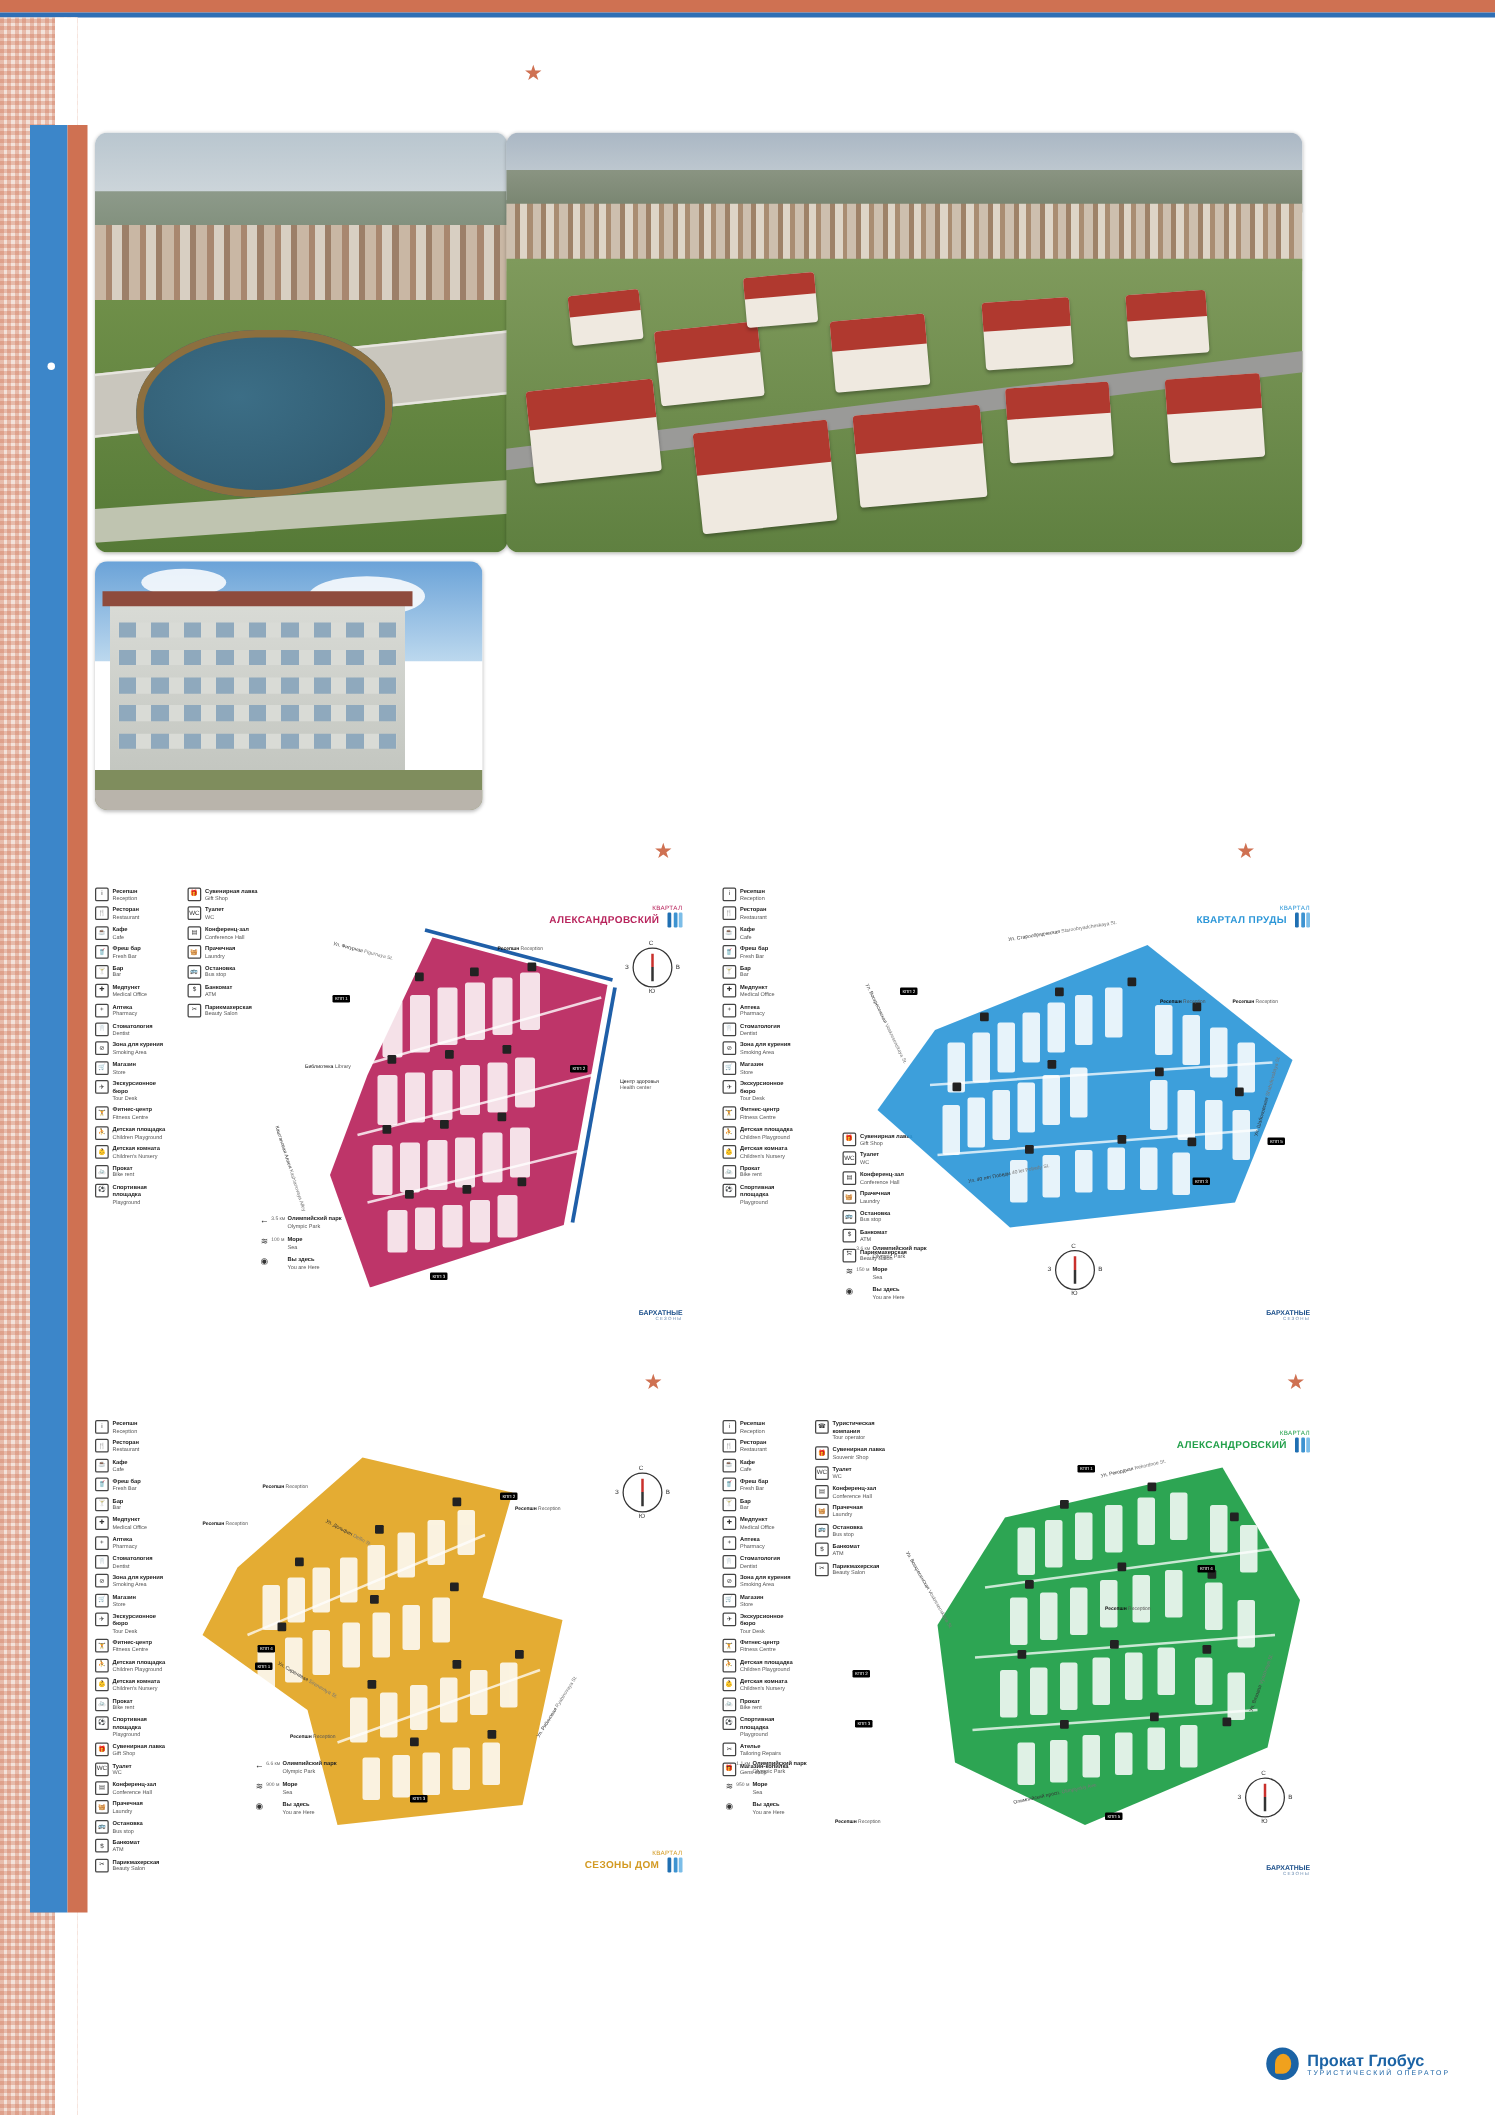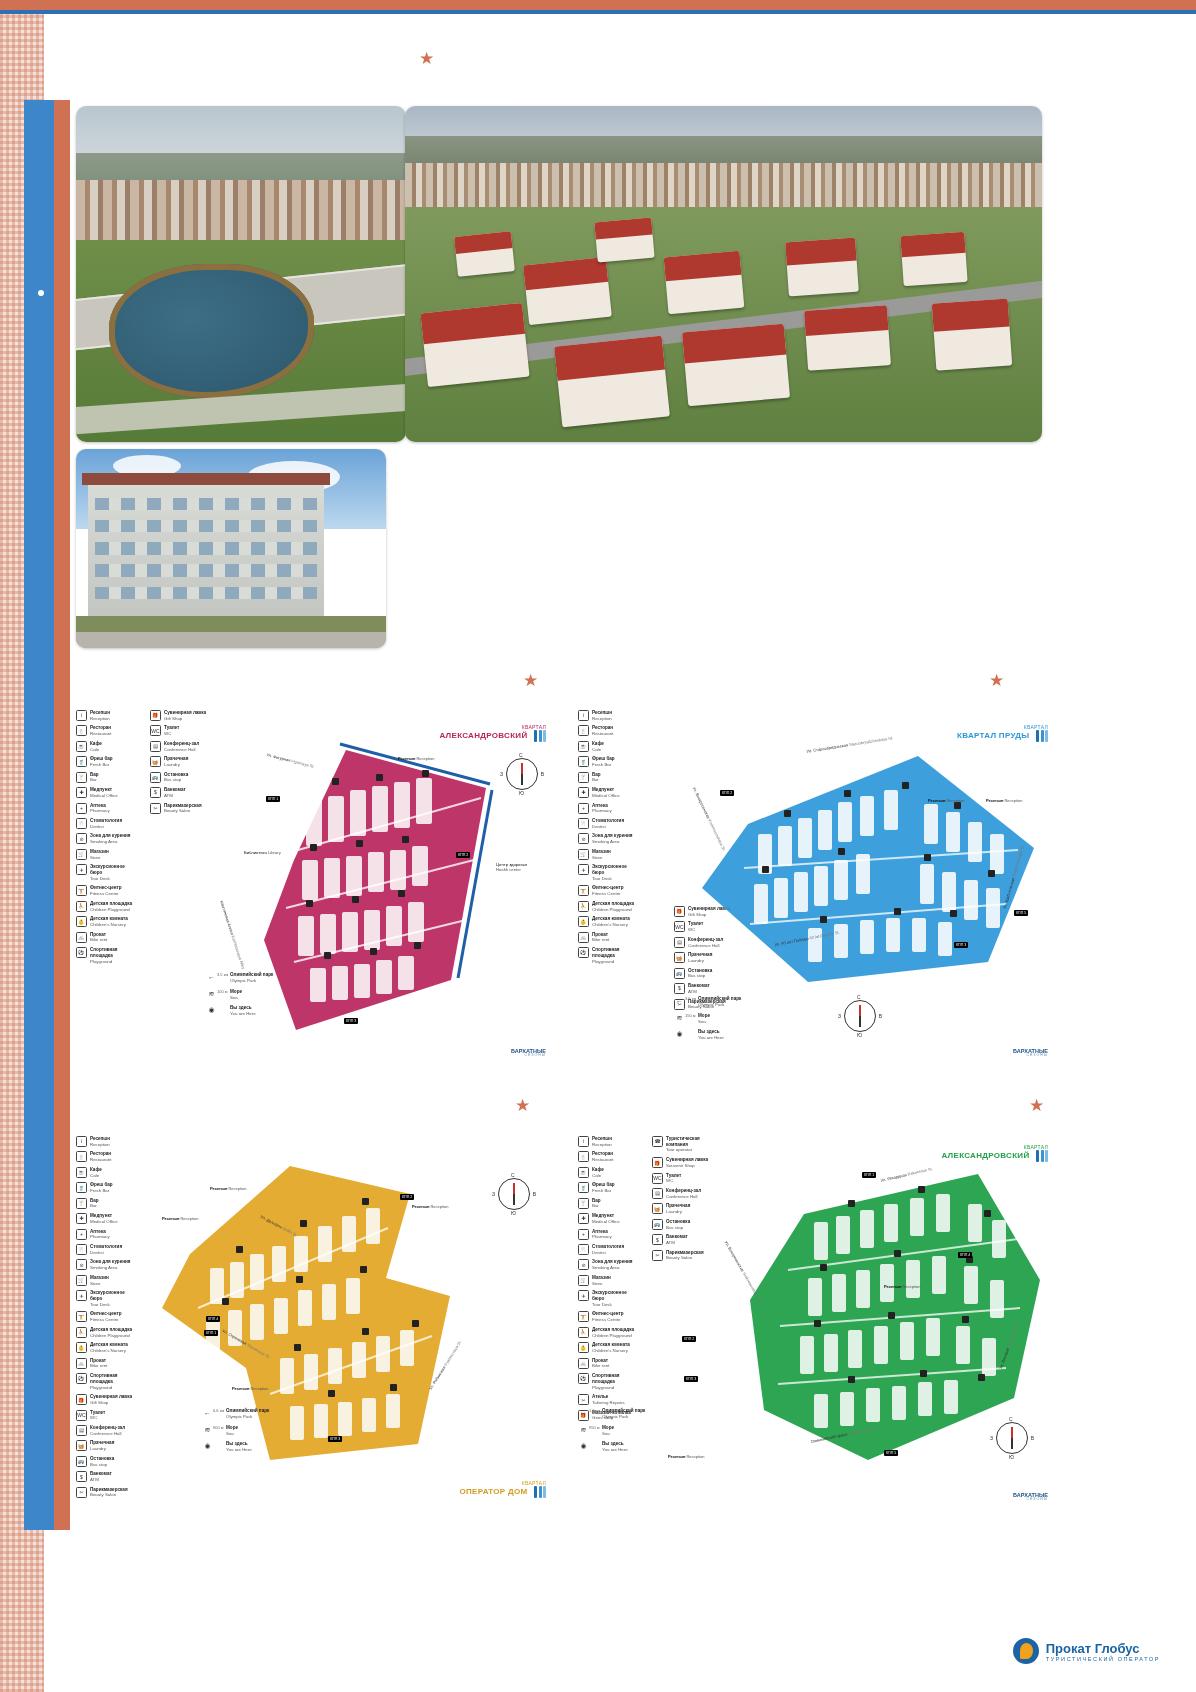--- a/index.html
+++ b/index.html
@@ -922,21 +922,21 @@
       <div class="leg-ico">✂</div>
       <div class="leg-tx">
         <b>Парикмахерская</b>
         <span>Beauty Salon</span>
       </div>
     </div>
     </div>
 
   <div class="map-title" style="right:0;bottom:-2px;color:#d39a22;text-align:right;">
     <small>КВАРТАЛ</small>
-    <span>ОПЕРАТОР ДОМ</span>
+    <span>СЕЗОНЫ ДОМ</span>
     <span class="brand-bars">
       <i style="background:#1f6fb2"></i>
         <i style="background:#3d93d1"></i>
         <i style="background:#7bbde8"></i>
     </span>
   </div>
 
   <div class="plan" style="left:74px;top:22px;">
     <svg width="390" height="310" viewBox="0 0 390 310">
       <polygon points="140,8 260,36 236,120 300,138 268,286 120,302 96,210 12,150 40,96" fill="#e3a828" opacity=".95"></polygon>

